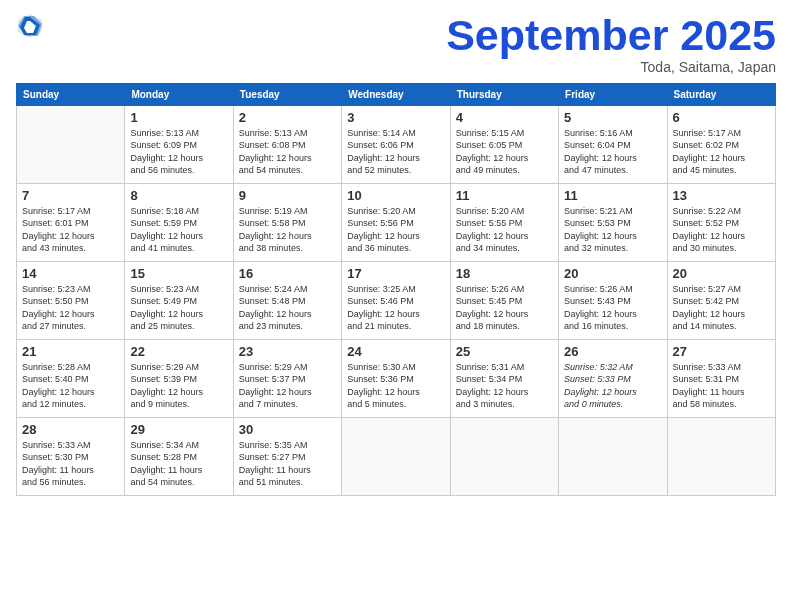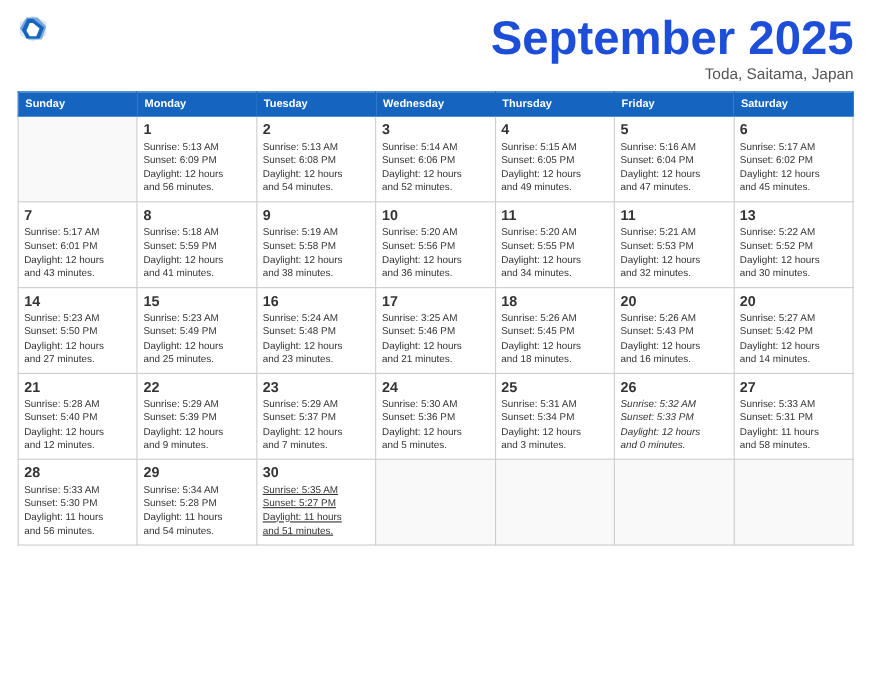--- a/index.html
+++ b/index.html
@@ -329,21 +329,21 @@
           </td>
           <td>
             <span class="day-number">29</span>
             <div class="cell-text" style="white-space: pre-line;">Sunrise: 5:34 AM
 Sunset: 5:28 PM
 Daylight: 11 hours
 and 54 minutes.</div>
           </td>
           <td>
             <span class="day-number">30</span>
-            <div class="cell-text" style="white-space: pre-line; text-decoration: underline;">Sunrise: 5:35 AM
+            <div class="cell-text" style="white-space: pre-line;">Sunrise: 5:35 AM
 Sunset: 5:27 PM
 Daylight: 11 hours
 and 51 minutes.</div>
           </td>
           <td class="empty"></td>
           <td class="empty"></td>
           <td class="empty"></td>
           <td class="empty"></td>
         </tr>
       </tbody>

